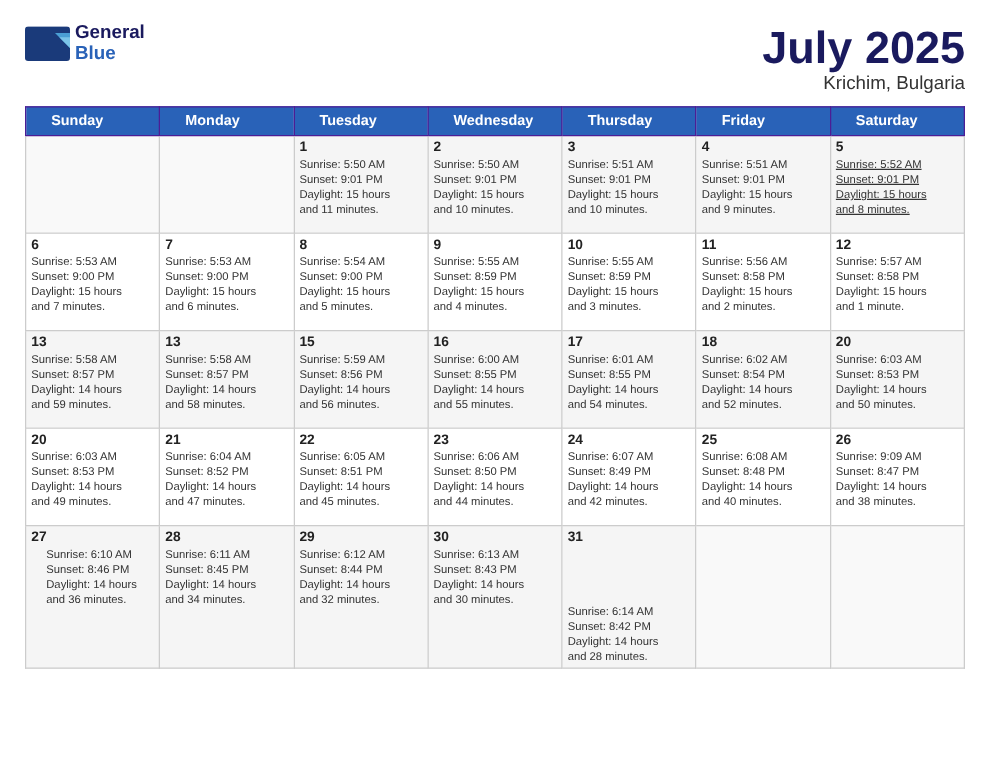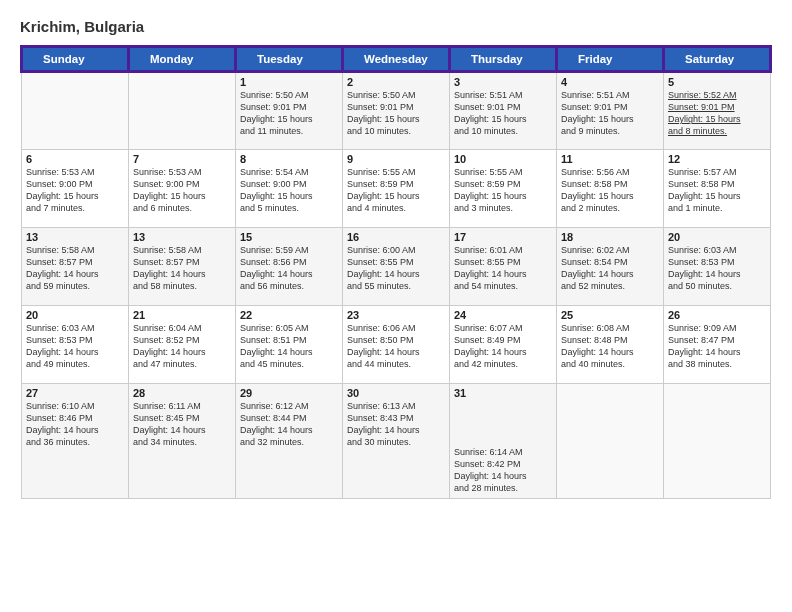--- a/index.html
+++ b/index.html
@@ -37,35 +37,35 @@
     }
     .month-title {
       font-size: 36px;
       font-weight: bold;
       color: #1a1a5e;
       line-height: 1.1;
     }
     .subtitle {
       font-size: 15px;
       color: #333;
-      font-weight: bold;
+      font-weight: normal;
     }
     table {
       width: 100%;
       border-collapse: collapse;
       table-layout: fixed;
     }
     thead tr th {
       background-color: #2962b8;
       color: #fff;
       font-size: 11.5px;
       font-weight: bold;
       padding: 5px 20px;
       text-align: left;
-      border: 3px solid #4c1d95;
+      border: 1px solid #4c1d95;
     }
     tbody tr td {
       border: 1px solid #ccc;
       vertical-align: top;
       padding: 3px 4px;
       font-size: 9.5px;
       color: #222;
       height: 78px;
       background: #fff;
     }
@@ -88,21 +88,33 @@
     }
     .empty-cell {
       background: #f9f9f9 !important;
     }
   </style>
 </head>
 <body>
 
 <div class="page">
   <div class="header">
+    <div class="logo">
+      <svg class="logo-icon" width="42" height="32" viewBox="0 0 42 32">
+        <rect x="0" y="0" width="42" height="32" rx="3" fill="#1a3a7a"></rect>
+        <polygon points="28,6 42,6 42,20" fill="#4a9fd4"></polygon>
+        <polygon points="32,10 42,10 42,20" fill="#7bc4e8"></polygon>
+      </svg>
+      <div>
+        <div style="font-size:15px;font-weight:bold;color:#1a1a5e;line-height:1.1;">General</div>
+        <div style="font-size:15px;font-weight:bold;color:#2962b8;line-height:1.1;">Blue</div>
+      </div>
+    </div>
     <div class="title-block">
+      <div class="month-title">July 2025</div>
       <div class="subtitle">Krichim, Bulgaria</div>
     </div>
   </div>
 
   <table>
     <thead>
       <tr>
         <th>Sunday</th>
         <th>Monday</th>
         <th>Tuesday</th>
@@ -301,21 +313,21 @@
             <span class="day-num">26</span>
             <div class="cell-info" style="white-space: pre-line;">Sunrise: 9:09 AM
 Sunset: 8:47 PM
 Daylight: 14 hours
 and 38 minutes.</div>
           </td>
         </tr>
         <tr>
           <td>
             <span class="day-num">27</span>
-            <div class="cell-info" style="white-space: pre-line;">Sunrise: 6:10 AM
+            <div class="cell-info" style="white-space: pre-line; margin-left: 12px;">Sunrise: 6:10 AM
 Sunset: 8:46 PM
 Daylight: 14 hours
 and 36 minutes.</div>
           </td>
           <td>
             <span class="day-num">28</span>
             <div class="cell-info" style="white-space: pre-line;">Sunrise: 6:11 AM
 Sunset: 8:45 PM
 Daylight: 14 hours
 and 34 minutes.</div>

